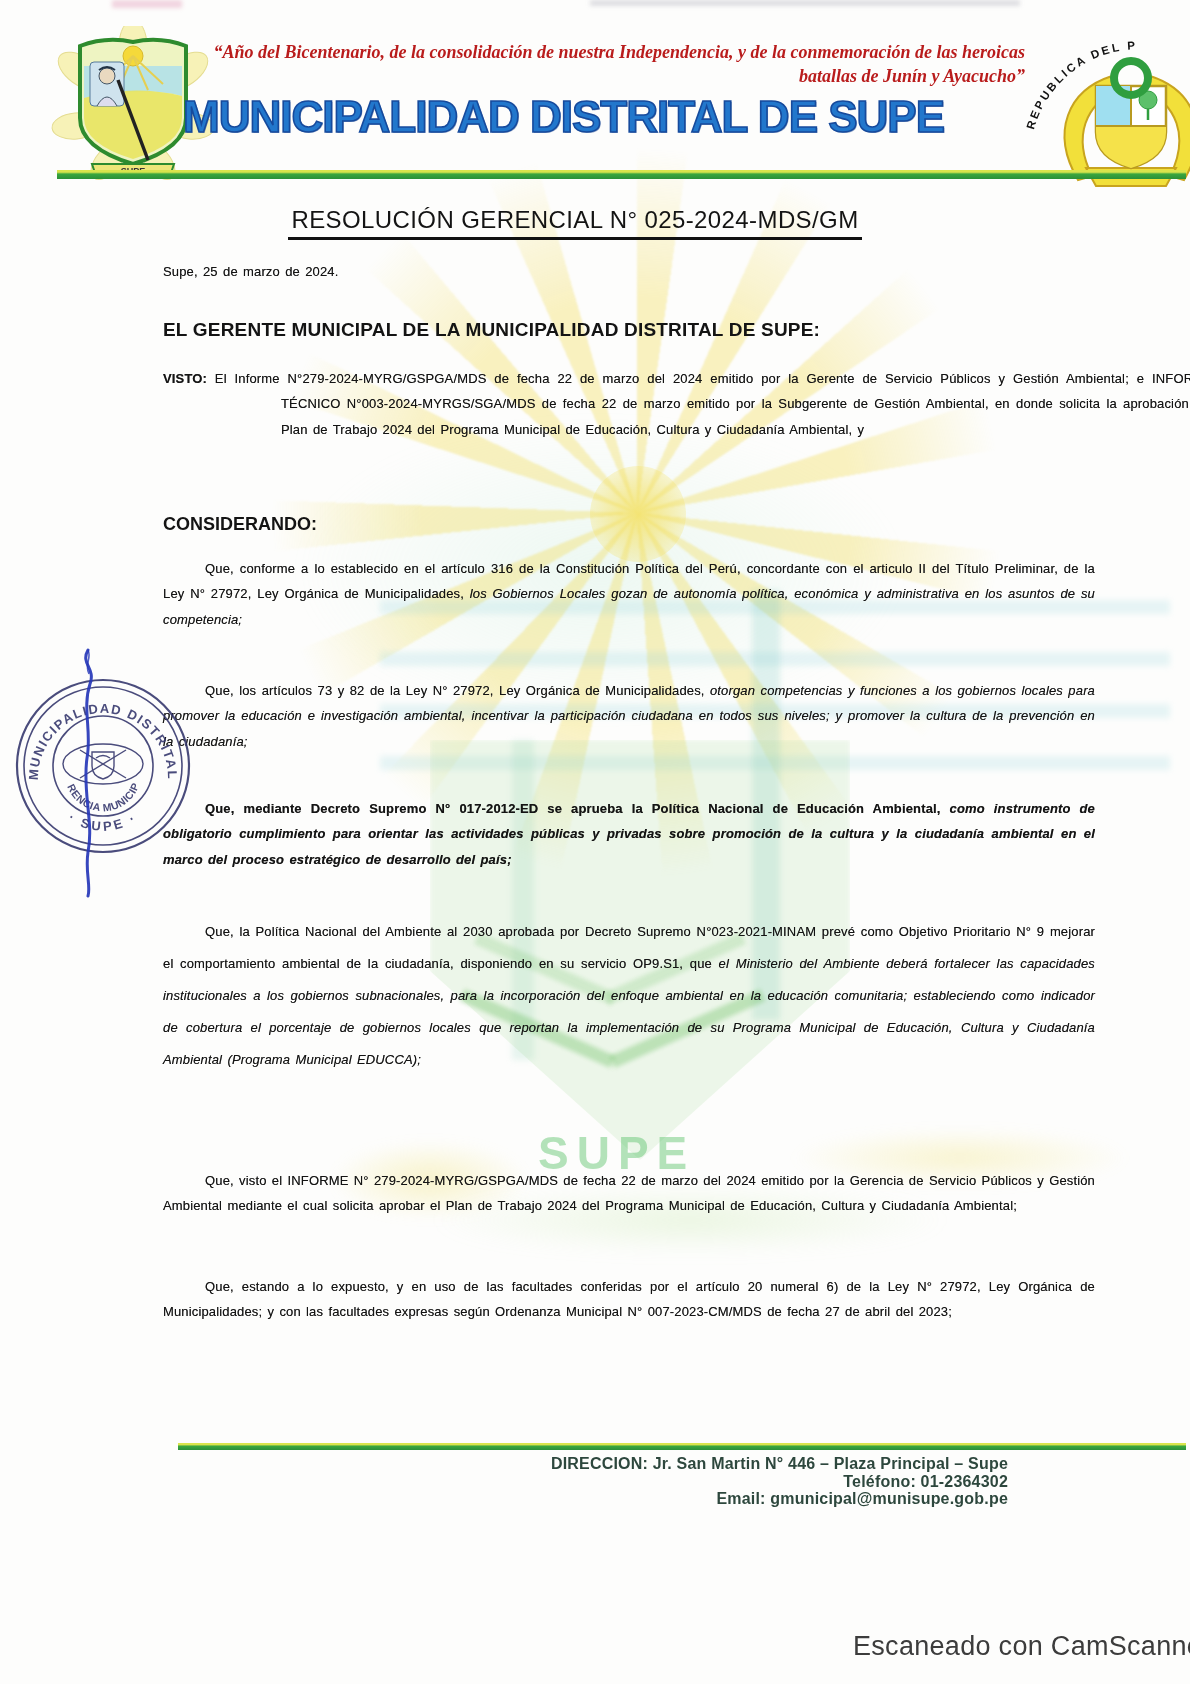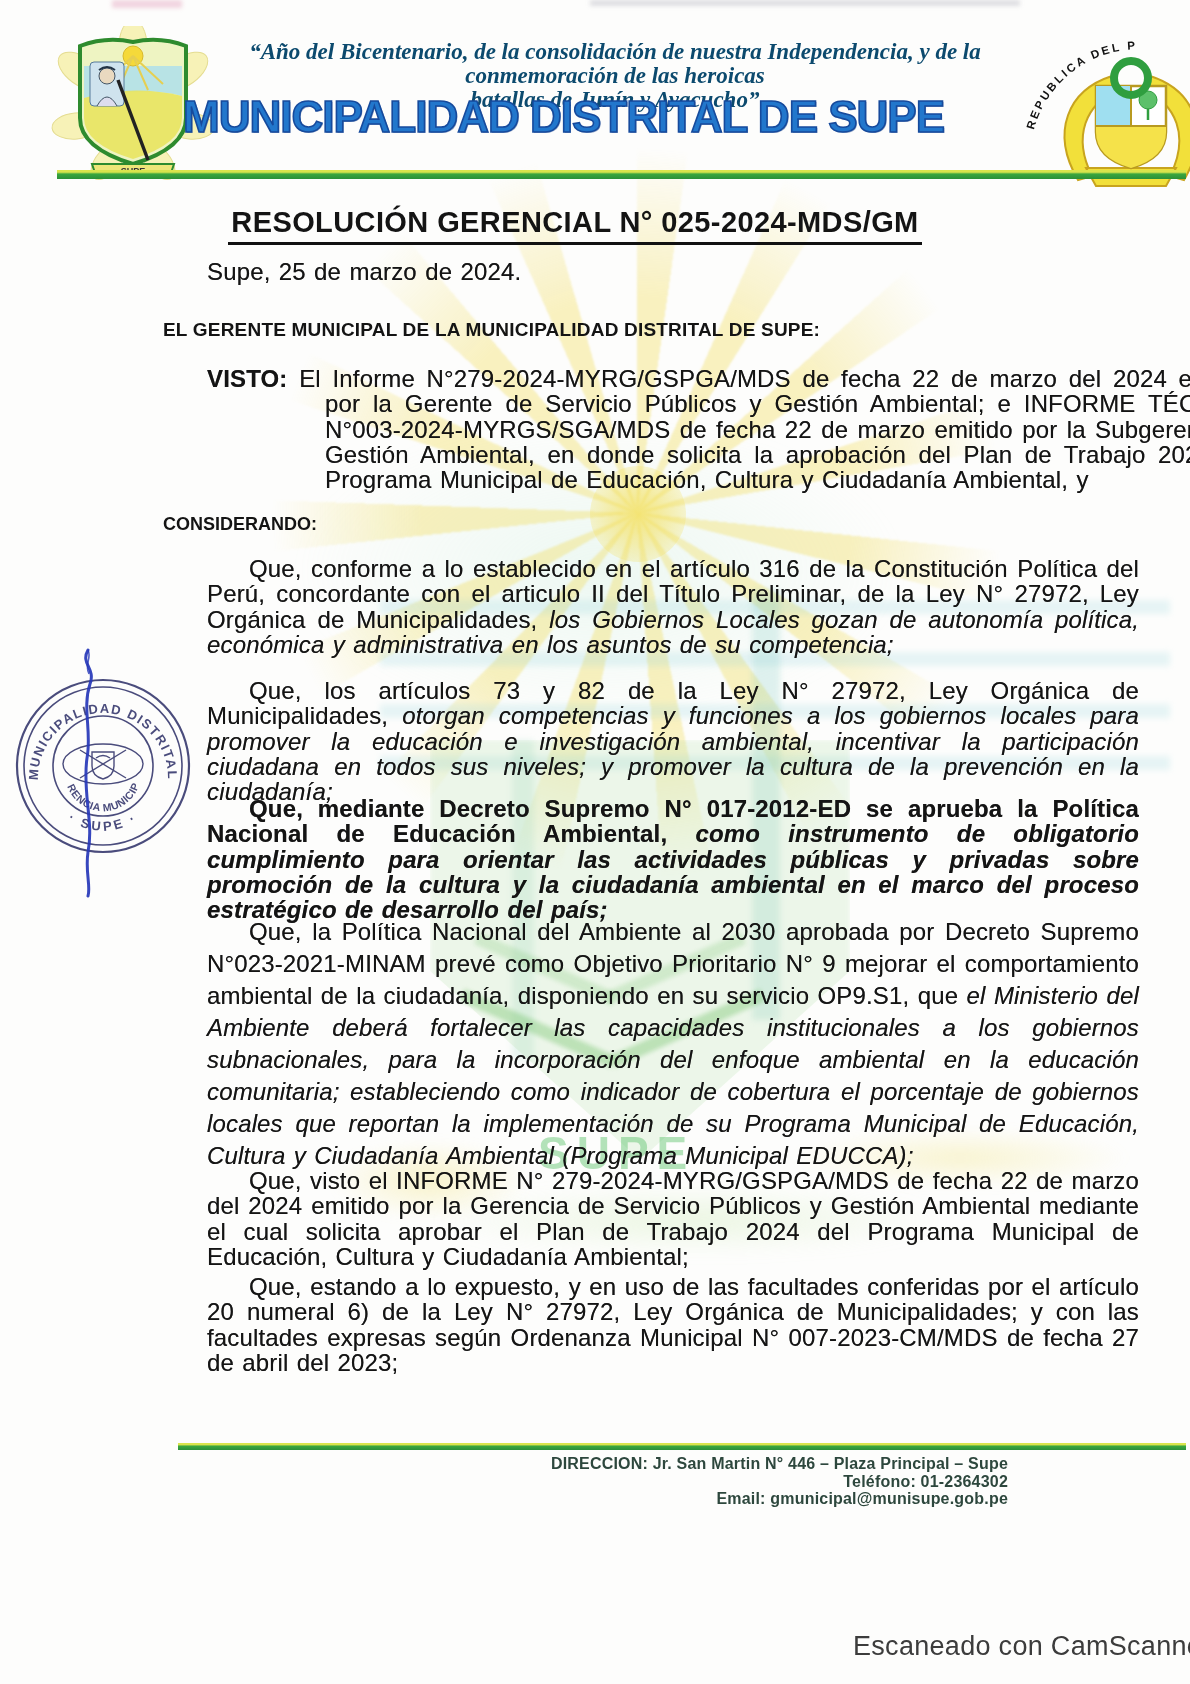--- a/index.html
+++ b/index.html
@@ -5,46 +5,45 @@
   html,body{margin:0;padding:0;background:#e8e8e8;}
   .page{
     position:relative; width:1190px; height:1684px; margin:0 auto;
     background:#fdfdfc; overflow:hidden;
     font-family:"Liberation Sans", sans-serif; color:#141414;
   }
   
   .quote{
     position:absolute; left:205px; top:40px; width:820px;
     font-family:"Liberation Serif", serif; font-style:italic; font-weight:bold;
-    font-size:23px; line-height:24px; text-align:center; color:#0c4a6e;
+    font-size:18px; line-height:24px; text-align:right; color:#b91c1c;
   }
   .org-name{
     position:absolute; left:183px; top:92px; width:840px;
     font-size:44px; font-weight:bold; letter-spacing:-1px; white-space:nowrap;
     color:#2277cc; -webkit-text-stroke:1.6px #164a9c;
     text-shadow:1px 1px 0 rgba(20,60,130,.45);
   }
   .bar{position:absolute; background:linear-gradient(180deg,#d9e44c 0%,#d9e44c 24%,#3aa63e 45%,#2b9038 100%);}
   .bar.header-bar{left:57px; top:170px; width:1129px; height:9px;}
   .bar.footer-bar{left:178px; top:1443px; width:1008px; height:7px;}
   svg text{font-family:"Liberation Sans", sans-serif;}
   
   .blk{position:absolute; left:163px; width:932px;}
   .title-wrap{top:206px; text-align:center; transform:translateX(-54px);}
   .title{
-    display:inline-block; font-size:29px; font-weight:bold; letter-spacing:.4px;
+    display:inline-block; font-size:24px; font-weight:normal; letter-spacing:.4px;
     border-bottom:3px solid #111; padding:0 3px 3px 3px; white-space:nowrap;
   }
   .date{top:259px; text-align:right; font-size:19.5px;}
   .salutation{top:319px; font-weight:bold; font-size:19px; letter-spacing:.2px;}
   .bodytext{
-    font-size:24px; line-height:25.3px; text-align:justify;
+    font-size:13px; line-height:25.3px; text-align:justify;
     letter-spacing:.15px; word-spacing:1.5px;
     text-shadow:0 0 .35px rgba(0,0,0,.55);
-    margin-left:44px;
   }
   .visto{top:366px; padding-left:118px; text-indent:-118px;}
   .label-b{font-weight:bold;}
   .considerando{top:514px; font-weight:bold; font-size:18px;}
   .para{text-indent:42px;}
   .p1{top:556px;} .p2{top:678px;} .p3{top:796px;font-weight:bold;}
   .p4{top:916px; line-height:32px;}
   .p5{top:1086px;} .p6{top:1168px;} .p7{top:1274px;}
   .ital{font-style:italic;}
   

